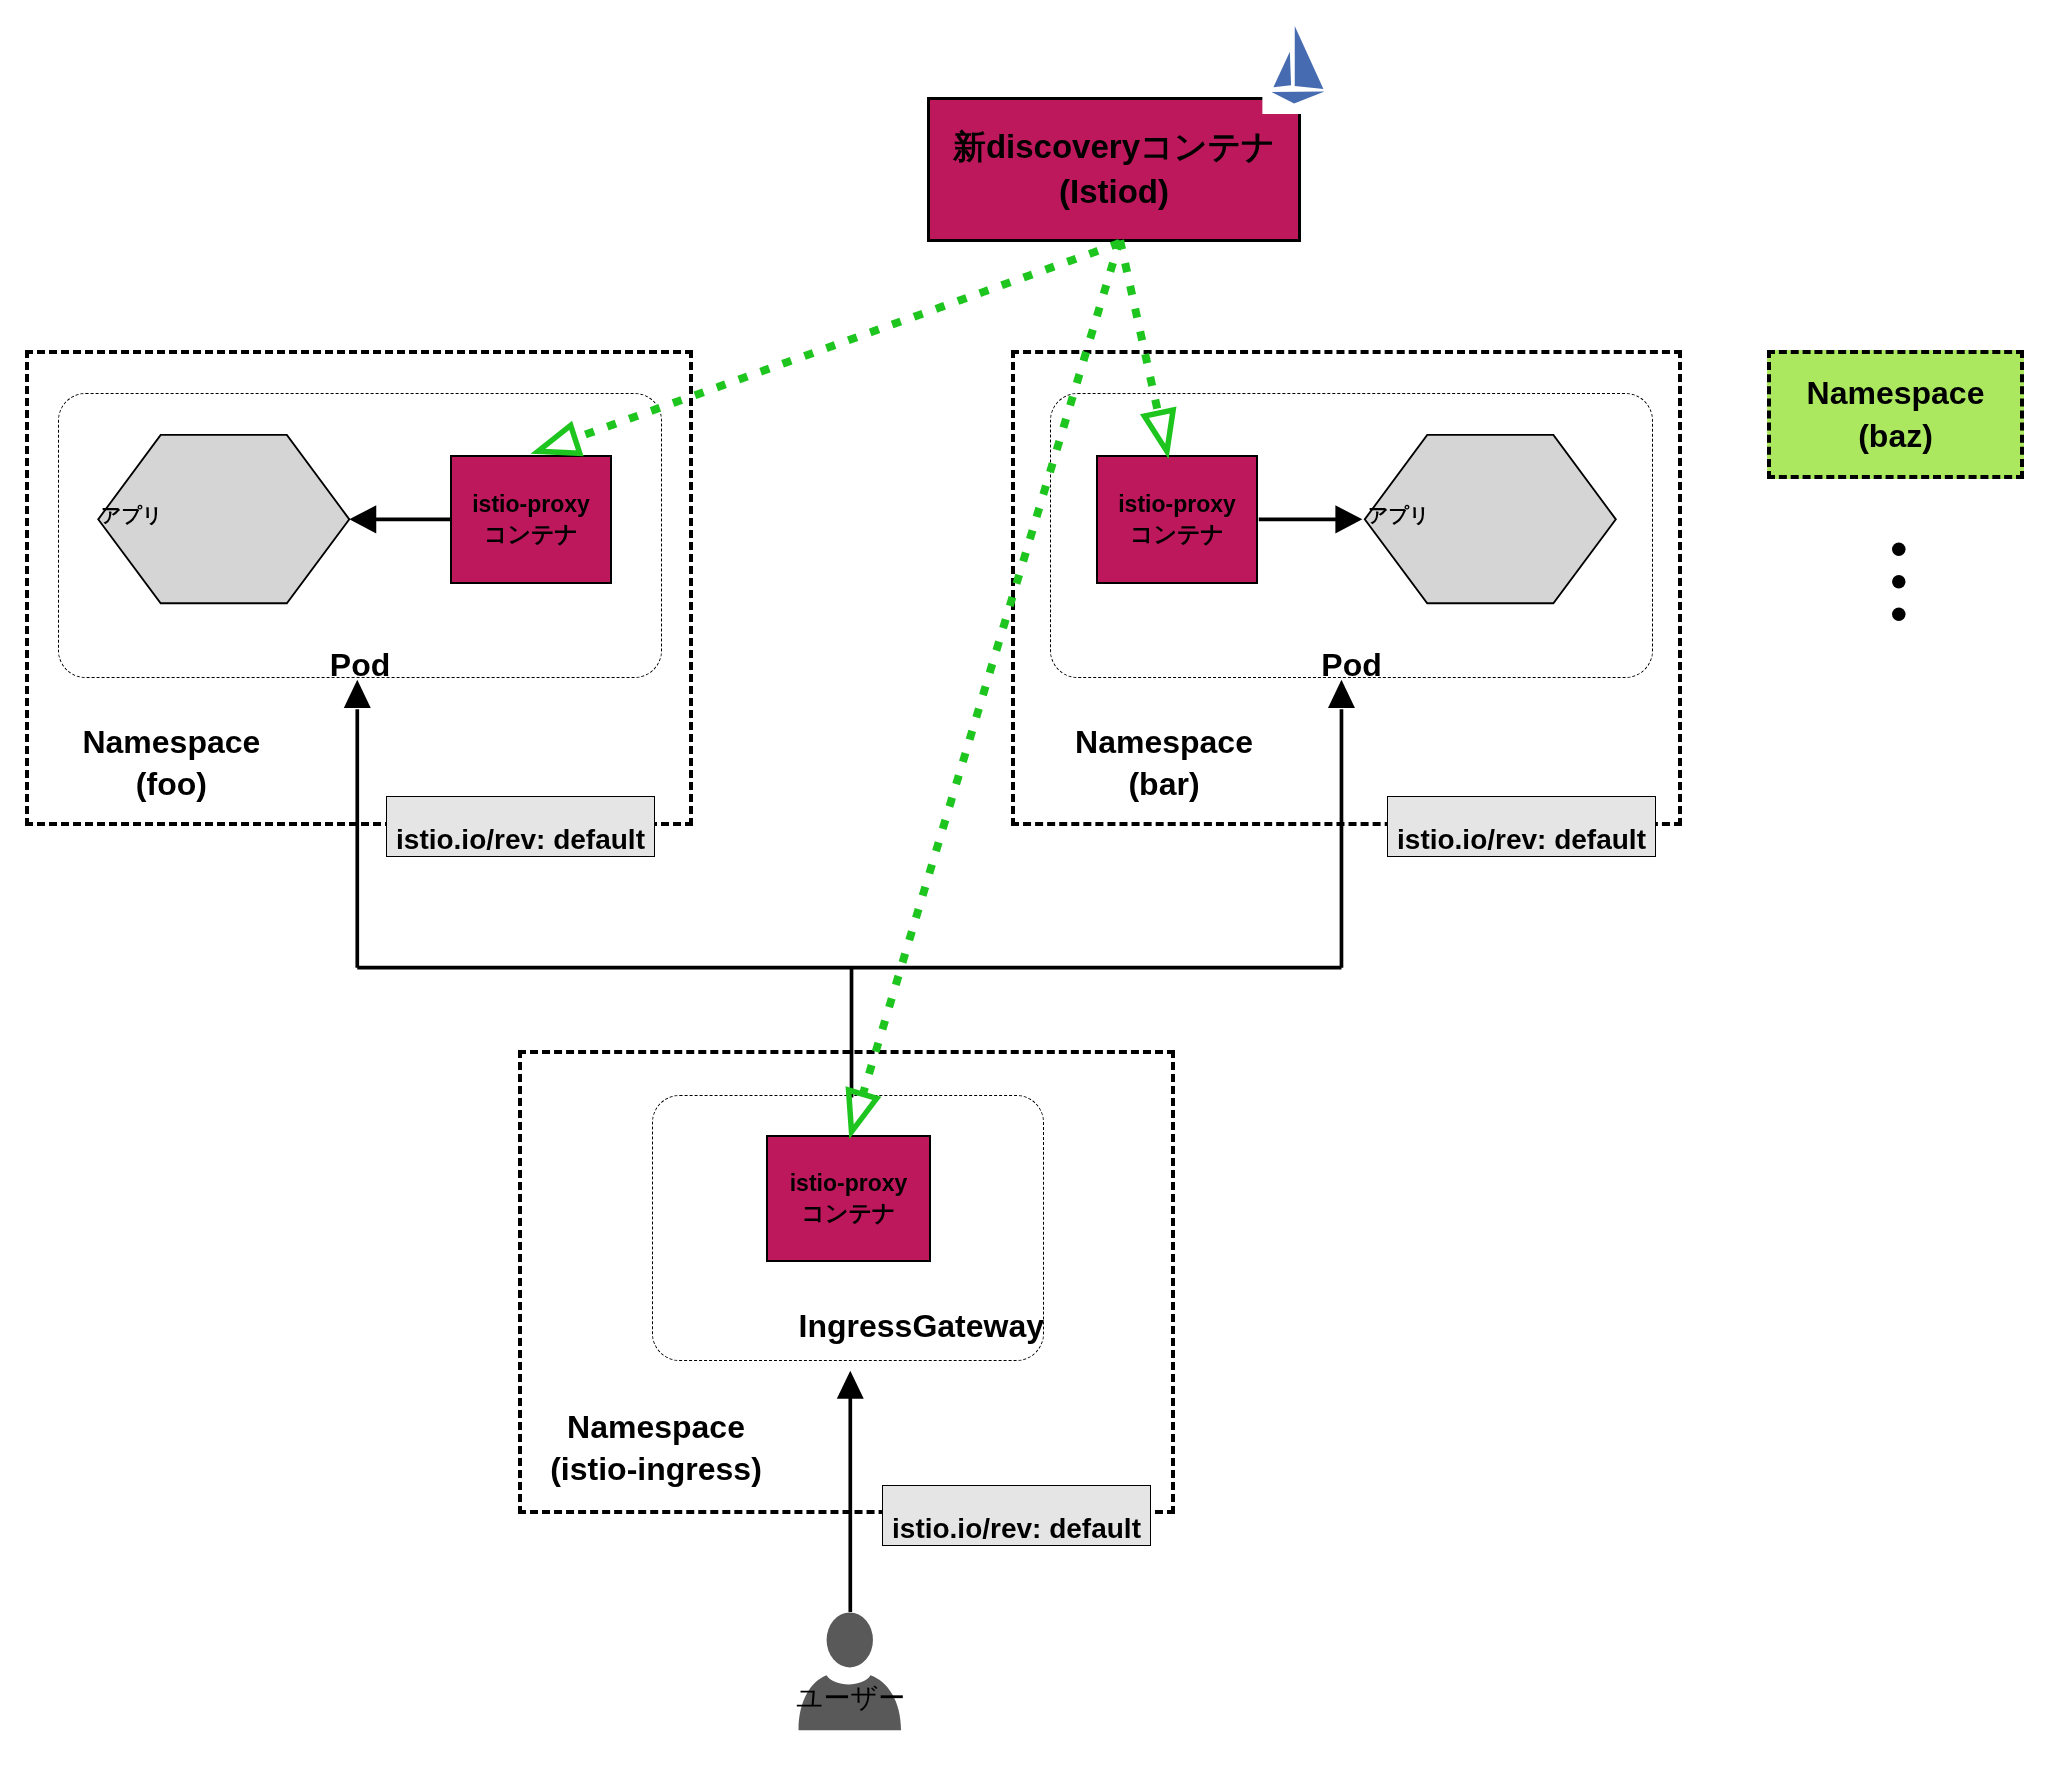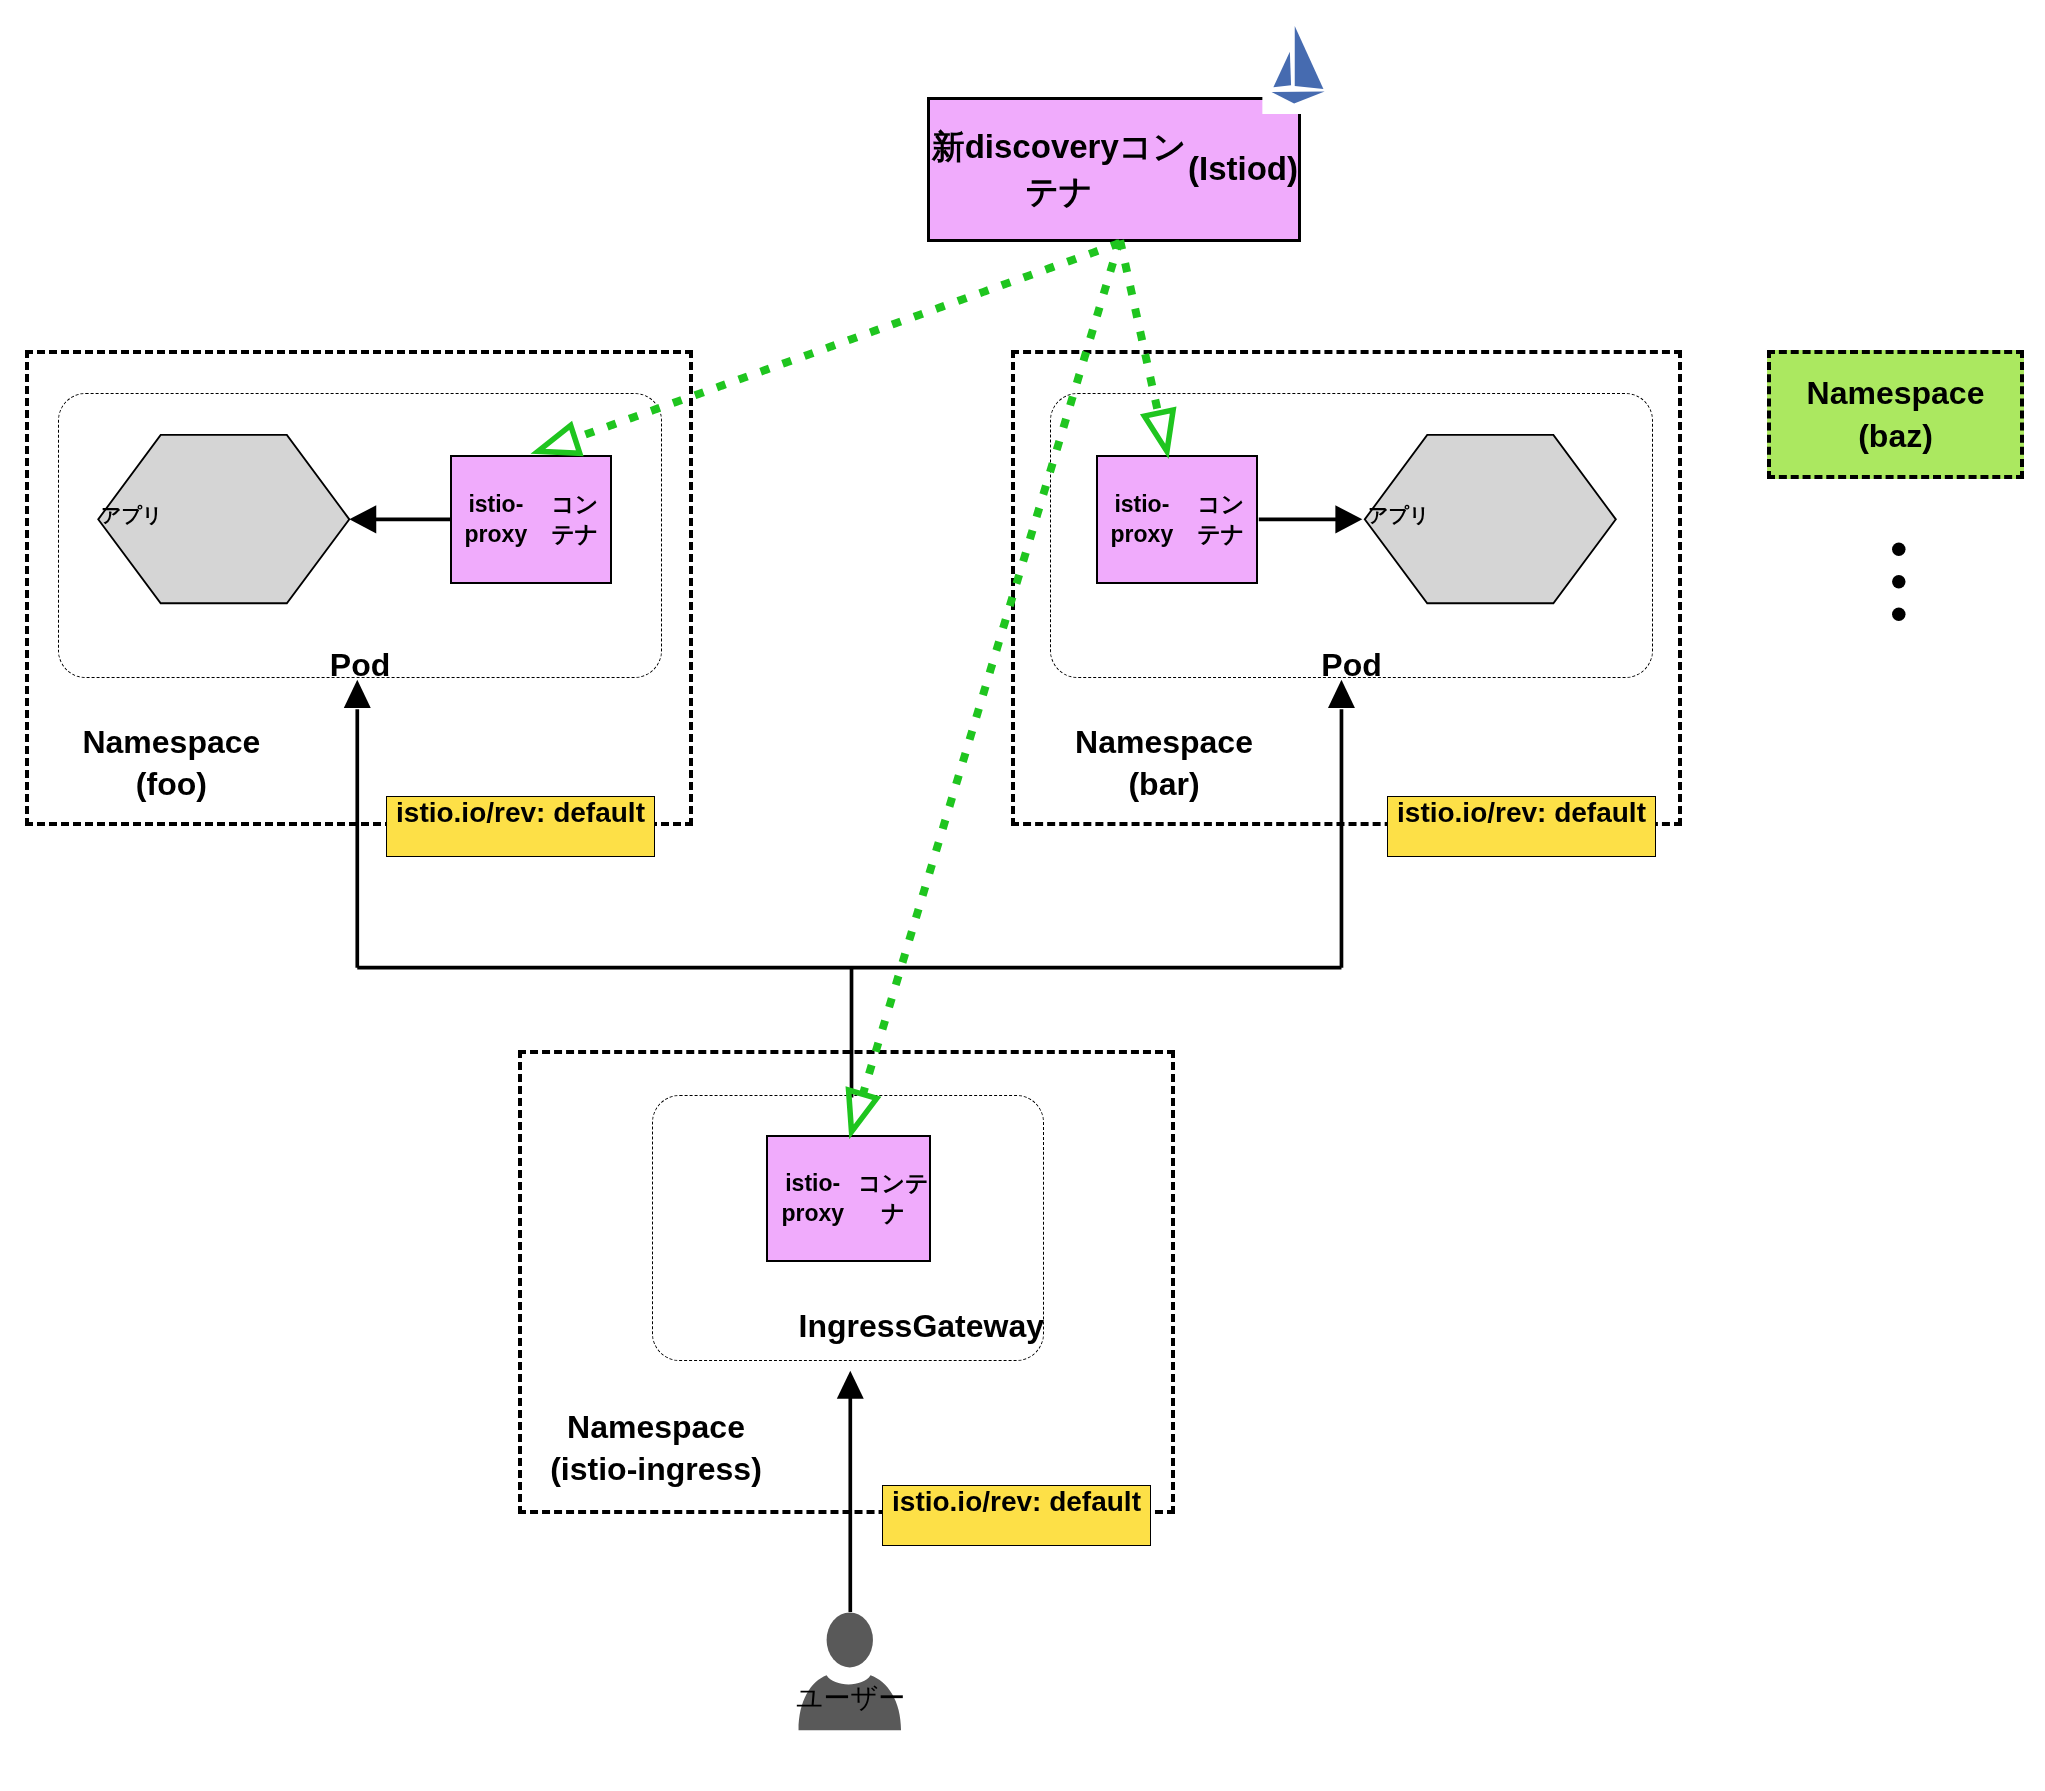--- a/index.html
+++ b/index.html
@@ -9,25 +9,25 @@
   }
   .abs{position:absolute;box-sizing:border-box;}
   svg.layer{position:absolute;left:0;top:0;pointer-events:none;}
   .shapes-layer{z-index:2;}
   .lines-layer{z-index:5;}
   .ns{border:4.3px dashed #000;background:transparent;z-index:1;}
   .ns-green{background:#abe860;display:flex;flex-direction:column;align-items:center;justify-content:center;
             text-align:center;font-size:32px;line-height:1.33;}
   .pod{border:1.8px dashed #000;border-radius:27.6px;z-index:1;}
   .gw{border:1.8px dashed #000;border-radius:27.6px;z-index:1;}
-  .solidbox{background:#f0abfc;border:2.4px solid #000;z-index:3;display:flex;flex-direction:row;
-            align-items:center;justify-content:center;text-align:center;}
+  .solidbox{background:#be185d;border:2.4px solid #000;z-index:3;display:flex;flex-direction:column;
+            justify-content:center;text-align:center;}
   .istiod{border-width:3.1px;font-size:33px;line-height:1.35;}
   .proxy{font-size:23px;line-height:1.3;}
-  .labelbox{background:#fde047;border:1.8px solid #000;z-index:4;display:flex;align-items:flex-start;
+  .labelbox{background:#e5e5e5;border:1.8px solid #000;z-index:4;display:flex;align-items:flex-end;
             justify-content:center;font-size:28px;white-space:nowrap;}
   .nslabel{font-size:32px;line-height:42px;text-align:center;z-index:4;}
   .podlabel{font-size:32px;text-align:center;z-index:4;}
   .applabel{font-size:20px;text-align:left;z-index:4;}
   .gwlabel{font-size:32px;text-align:right;z-index:4;}
   .userlabel{font-size:27px;font-weight:400;text-align:center;z-index:4;}
   .logo-wrap{z-index:6;}
 </style>
 </head>
 <body>

